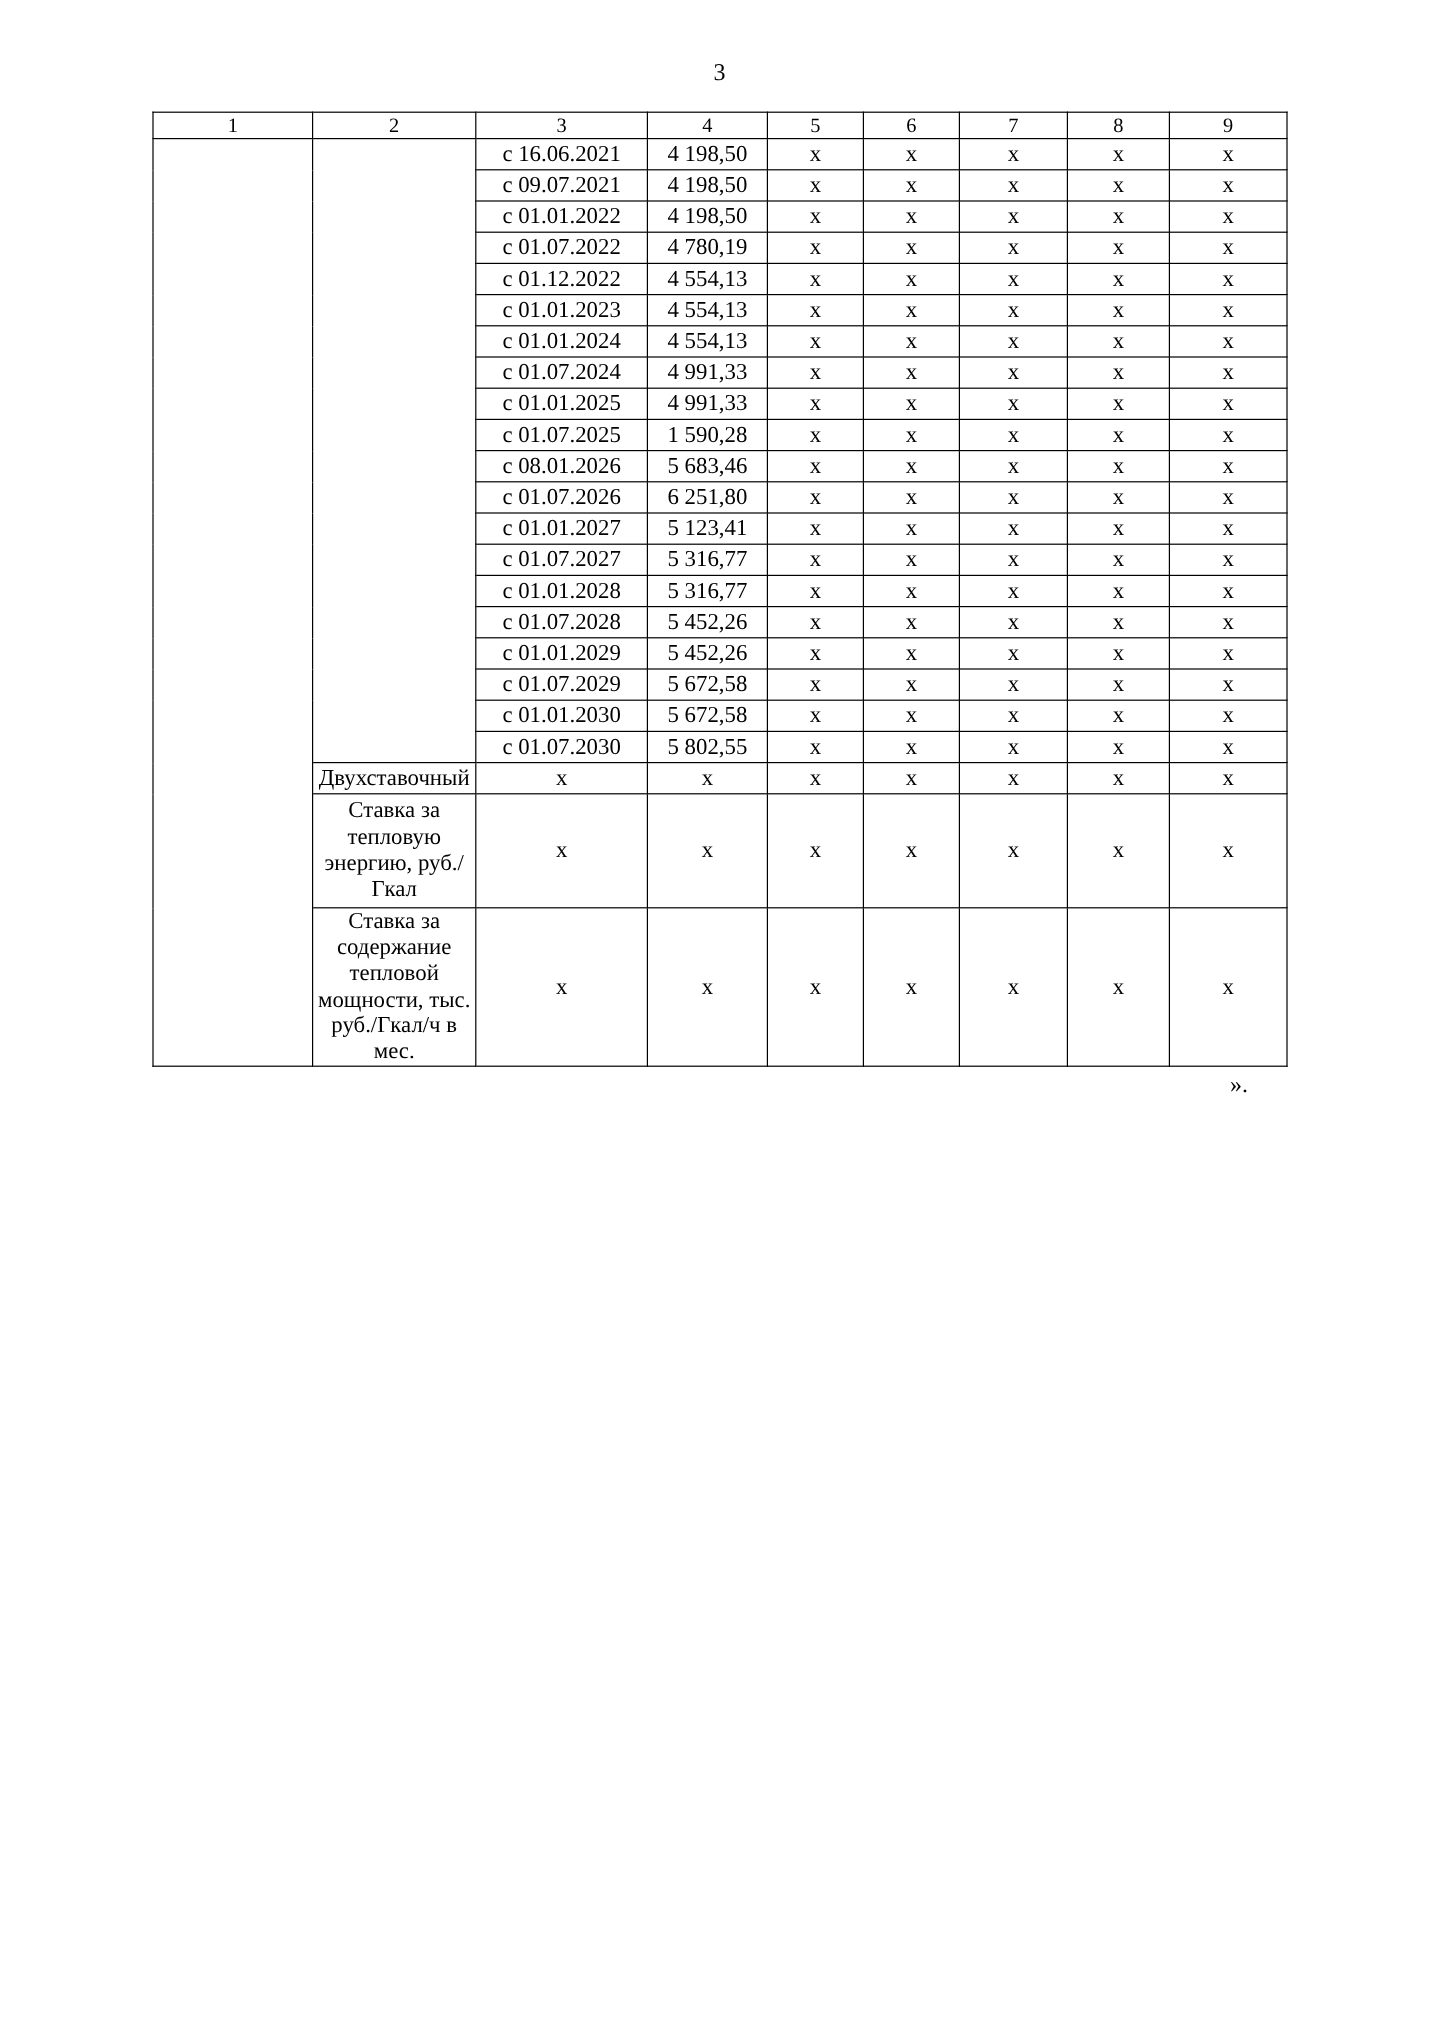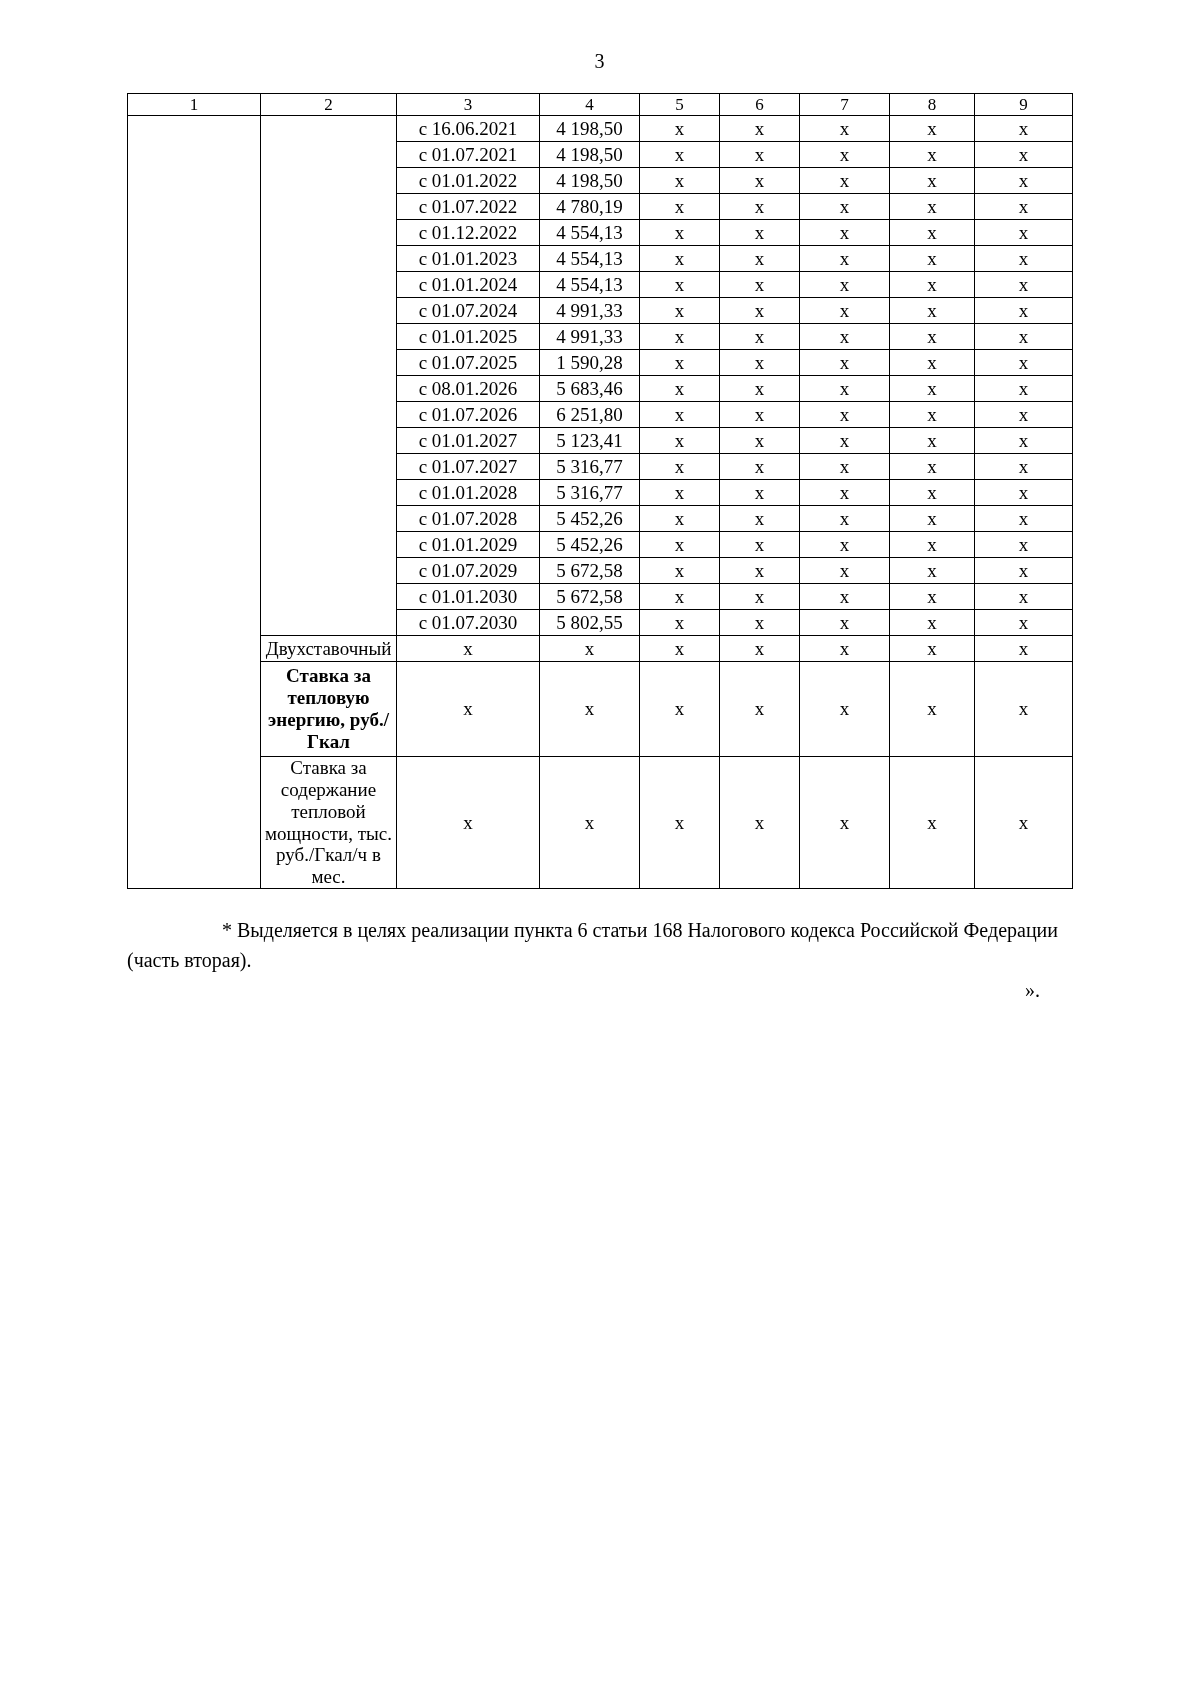--- a/index.html
+++ b/index.html
@@ -100,21 +100,21 @@
           <td rowspan="20"></td>
           <td>с 16.06.2021</td>
           <td>4 198,50</td>
           <td>х</td>
           <td>х</td>
           <td>х</td>
           <td>х</td>
           <td>х</td>
         </tr>
         <tr>
-          <td>с 01.07.2021</td>
+          <td>с 09.07.2021</td>
           <td>4 198,50</td>
           <td>х</td>
           <td>х</td>
           <td>х</td>
           <td>х</td>
           <td>х</td>
         </tr>
         <tr>
           <td>с 01.01.2022</td>
           <td>4 198,50</td>
@@ -281,21 +281,21 @@
           <td class="label-left" style="height: 26px;">Двухставочный</td>
           <td>х</td>
           <td>х</td>
           <td>х</td>
           <td>х</td>
           <td>х</td>
           <td>х</td>
           <td>х</td>
         </tr>
         <tr>
-          <td class="label-center" style="height: 95px; font-weight: bold;">Ставка за тепловую энергию, руб./Гкал</td>
+          <td class="label-center" style="height: 95px;">Ставка за тепловую энергию, руб./Гкал</td>
           <td>х</td>
           <td>х</td>
           <td>х</td>
           <td>х</td>
           <td>х</td>
           <td>х</td>
           <td>х</td>
         </tr>
         <tr>
           <td class="label-center" style="height: 130px;">Ставка за содержание тепловой мощности, тыс. руб./Гкал/ч в мес.</td>
@@ -303,16 +303,15 @@
           <td>х</td>
           <td>х</td>
           <td>х</td>
           <td>х</td>
           <td>х</td>
           <td>х</td>
         </tr>
       </tbody>
   </table>
 
-  <p class="footnote">* Выделяется в целях реализации пункта 6 статьи 168 Налогового кодекса Российской Федерации (часть вторая).</p>
   <div class="closing">».</div>
 
 </div>
 
 </body></html>

